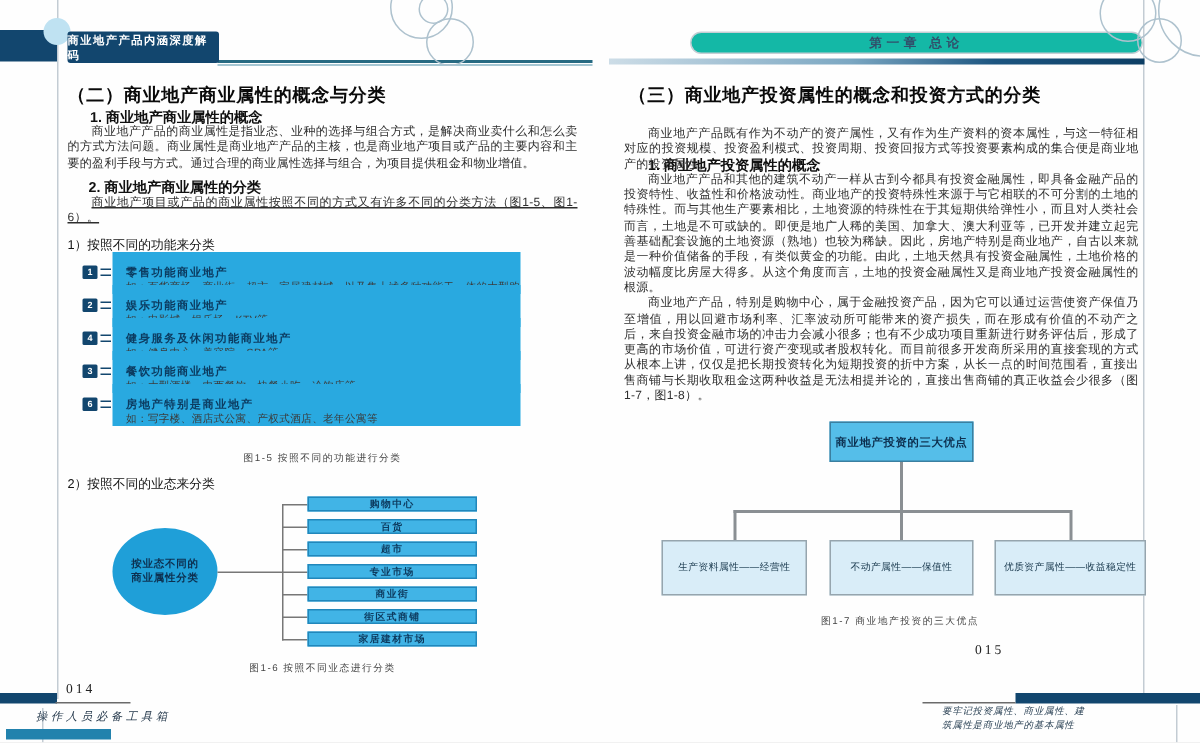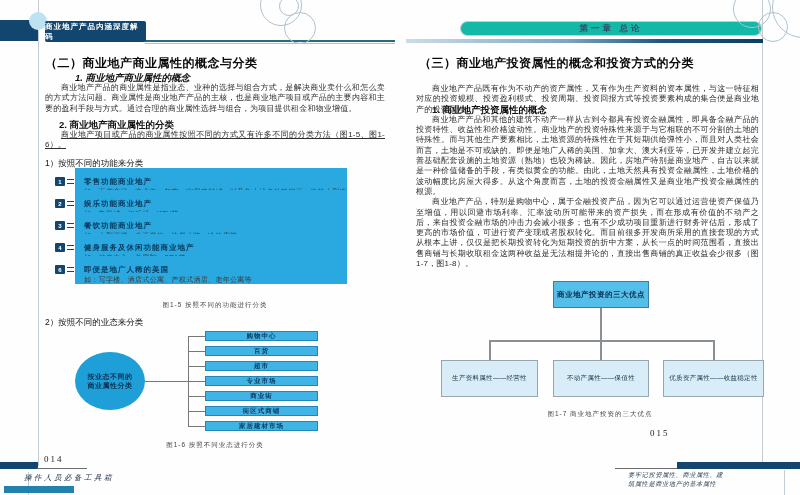--- a/index.html
+++ b/index.html
@@ -105,21 +105,21 @@
   <div class="deco-circle dc2"></div>
   <div class="deco-circle dc3"></div>
 
   <div class="hdr-pill">第一章  总论</div>
   <div class="hdr-line-right"></div>
   <div class="deco-circle dc4"></div>
   <div class="deco-circle dc5"></div>
   <div class="deco-circle dc6"></div>
 
   <div class="sec-title" style="left:45px; top:55px;">（二）商业地产商业属性的概念与分类</div>
-  <div class="sub-title" style="left:75px; top:72px;font-style:italic;">1. 商业地产商业属性的概念</div>
+  <div class="sub-title" style="left:60px; top:72px;">1. 商业地产商业属性的概念</div>
   <div class="body-text" style="left:45px; top:83px; width:340px;">
     <p>商业地产产品的商业属性是指业态、业种的选择与组合方式，是解决商业卖什么和怎么卖的方式方法问题。商业属性是商业地产产品的主核，也是商业地产项目或产品的主要内容和主要的盈利手段与方式。通过合理的商业属性选择与组合，为项目提供租金和物业增值。</p>
   </div>
   <div class="sub-title" style="left:59px; top:119px;">2. 商业地产商业属性的分类</div>
   <div class="body-text" style="left:45px; top:130px; width:340px;text-decoration:underline;">
     <p>商业地产项目或产品的商业属性按照不同的方式又有许多不同的分类方法（图1-5、图1-6）。</p>
   </div>
   <div class="class-title" style="left:45px; top:158px;">1）按照不同的功能来分类</div>
 
   <div class="fn-list">
@@ -134,39 +134,39 @@
     <div class="fn-item">
       <div class="fn-row">
         <div class="num-badge">2</div>
         <div class="num-conn"></div>
         <div class="fn-bar">娱乐功能商业地产</div>
       </div>
       <div class="fn-desc">如：电影城、娱乐场、KTV等</div>
     </div>
     <div class="fn-item">
       <div class="fn-row">
+        <div class="num-badge">4</div>
+        <div class="num-conn"></div>
+        <div class="fn-bar">健身服务及休闲功能商业地产</div>
+      </div>
+      <div class="fn-desc">如：健身中心、美容院、SPA等</div>
+    </div>
+    <div class="fn-item">
+      <div class="fn-row">
         <div class="num-badge">3</div>
         <div class="num-conn"></div>
         <div class="fn-bar">餐饮功能商业地产</div>
       </div>
       <div class="fn-desc">如：大型酒楼、中西餐饮、快餐小吃、冷饮店等</div>
     </div>
     <div class="fn-item">
       <div class="fn-row">
-        <div class="num-badge">4</div>
-        <div class="num-conn"></div>
-        <div class="fn-bar">健身服务及休闲功能商业地产</div>
-      </div>
-      <div class="fn-desc">如：健身中心、美容院、SPA等</div>
-    </div>
-    <div class="fn-item">
-      <div class="fn-row">
         <div class="num-badge">6</div>
         <div class="num-conn"></div>
-        <div class="fn-bar">即便是地广人稀的美国</div>
+        <div class="fn-bar">房地产特别是商业地产</div>
       </div>
       <div class="fn-desc">如：写字楼、酒店式公寓、产权式酒店、老年公寓等</div>
     </div>
   </div>
   <div class="fig-caption" style="left:105px; top:301px; width:220px;">图1-5 按照不同的功能进行分类</div>
 
   <div class="class-title" style="left:45px; top:317px;">2）按照不同的业态来分类</div>
 
   <div class="tree-ellipse">
     <span>按业态不同的</span>

